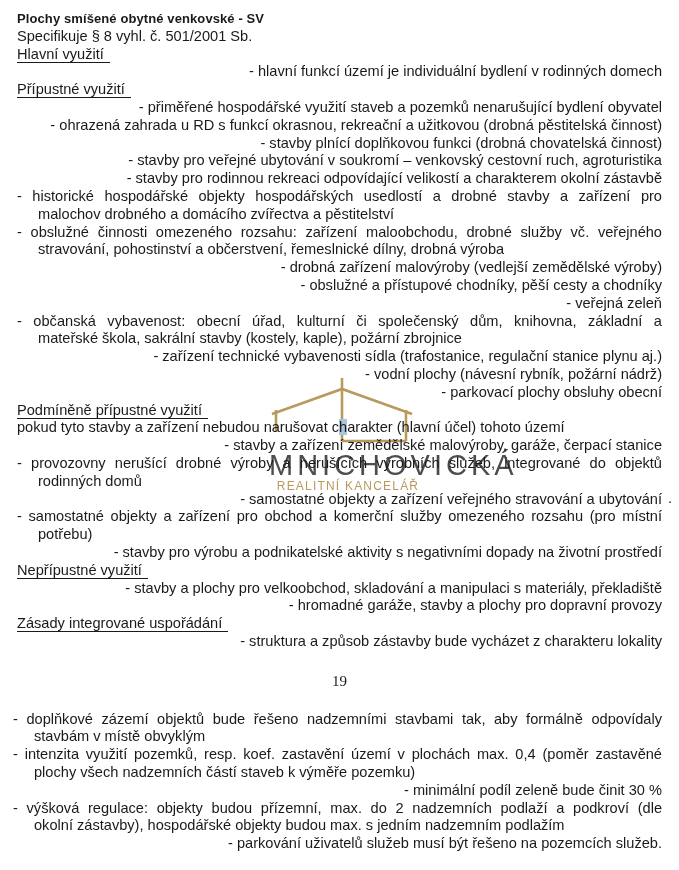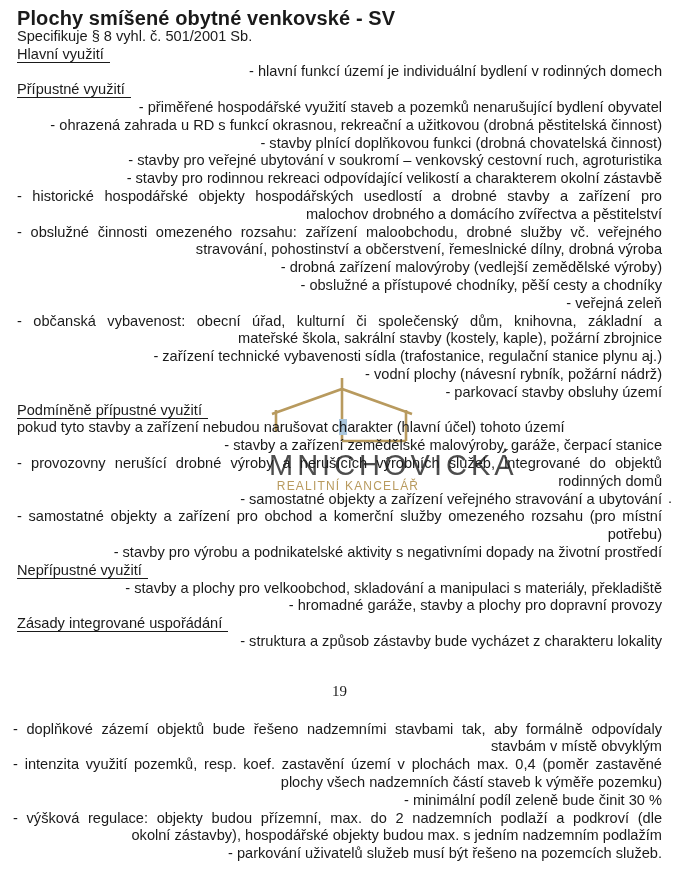--- a/index.html
+++ b/index.html
@@ -3,28 +3,28 @@
 <meta charset="utf-8">
 <style>
   html,body{margin:0;padding:0;}
   body{
     width:679px;height:870px;background:#ffffff;overflow:hidden;
     font-family:"Liberation Sans","DejaVu Sans",sans-serif;
   }
   .page{position:relative;width:679px;height:870px;background:#fff;color:var(--ink,#1a1a1a);}
   .content{position:absolute;left:17px;top:10px;width:645px;font-size:14.6px;}
   .line{position:relative;height:17.8px;line-height:17.8px;white-space:normal;}
-  .title{font-weight:bold;font-size:20px;letter-spacing:.1px;}
+  .title{font-weight:bold;font-size:13px;letter-spacing:.1px;}
   .heading .u{border-bottom:1.4px solid var(--ink,#1a1a1a);padding-right:6px;}
   .bullet{padding-left:21px;text-indent:-21px;text-align:right;}
-  .cont{padding-left:21px;text-align:right;}
+  .cont{padding-left:21px;}
   .jfy{text-align:justify;text-align-last:justify;max-height:17.8px;overflow:hidden;}
   .hl{background:var(--hl,#a9c6dc);}
   .stray{position:absolute;right:-10px;bottom:1px;text-indent:0;}
-  .page-num{margin:32px 0 21px;text-align:center;font-family:"Liberation Serif","DejaVu Serif",serif;font-size:15px;}
+  .page-num{margin:22px 0 21px;text-align:center;font-family:"Liberation Serif","DejaVu Serif",serif;font-size:15px;}
   .block2{margin-left:-4px;width:649px;}
   
   .wm{position:absolute;pointer-events:none;}
   .wm-name{
     left:229px;top:451px;width:248px;text-align:center;white-space:nowrap;
     font-size:29px;line-height:29px;font-weight:300;letter-spacing:4px;
     color:var(--wmink,#2f2f2f);opacity:.85;margin-left:40px;
   }
   .wm-sub{
     left:276px;top:479px;width:144px;text-align:center;white-space:nowrap;
@@ -65,21 +65,21 @@
         <div class="line cont">malochov drobného a domácího zvířectva a pěstitelství</div>
         <div class="line bullet jfy">- obslužné činnosti omezeného rozsahu: zařízení maloobchodu, drobné služby vč. veřejného</div>
         <div class="line cont">stravování, pohostinství a občerstvení, řemeslnické dílny, drobná výroba</div>
         <div class="line bullet">- drobná zařízení malovýroby (vedlejší zemědělské výroby)</div>
         <div class="line bullet">- obslužné a přístupové chodníky, pěší cesty a chodníky</div>
         <div class="line bullet">- veřejná zeleň</div>
         <div class="line bullet jfy">- občanská vybavenost: obecní úřad, kulturní či společenský dům, knihovna, základní a</div>
         <div class="line cont">mateřské škola, sakrální stavby (kostely, kaple), požární zbrojnice</div>
         <div class="line bullet">- zařízení technické vybavenosti sídla (trafostanice, regulační stanice plynu aj.)</div>
         <div class="line bullet">- vodní plochy (návesní rybník, požární nádrž)</div>
-        <div class="line bullet">- parkovací stavby obsluhy území</div>
+        <div class="line bullet">- parkovací plochy obsluhy obecní</div>
         <div class="line heading"><span class="u">Podmíněně přípustné využití</span></div>
         <div class="line plain"><span>pokud tyto stavby a zařízení nebudou narušovat c</span><span class="hl">h</span><span>arakter (hlavní účel) tohoto území</span></div>
         <div class="line bullet">- stavby a zařízení zemědělské malovýroby, garáže, čerpací stanice</div>
         <div class="line bullet jfy">- provozovny nerušící drobné výroby a nerušících výrobních služeb, integrované do objektů</div>
         <div class="line cont">rodinných domů</div>
         <div class="line bullet">- samostatné objekty a zařízení veřejného stravování a ubytování<span class="stray">.</span></div>
         <div class="line bullet jfy">- samostatné objekty a zařízení pro obchod a komerční služby omezeného rozsahu (pro místní</div>
         <div class="line cont">potřebu)</div>
         <div class="line bullet">- stavby pro výrobu a podnikatelské aktivity s negativními dopady na životní prostředí</div>
         <div class="line heading"><span class="u">Nepřípustné využití</span></div>

